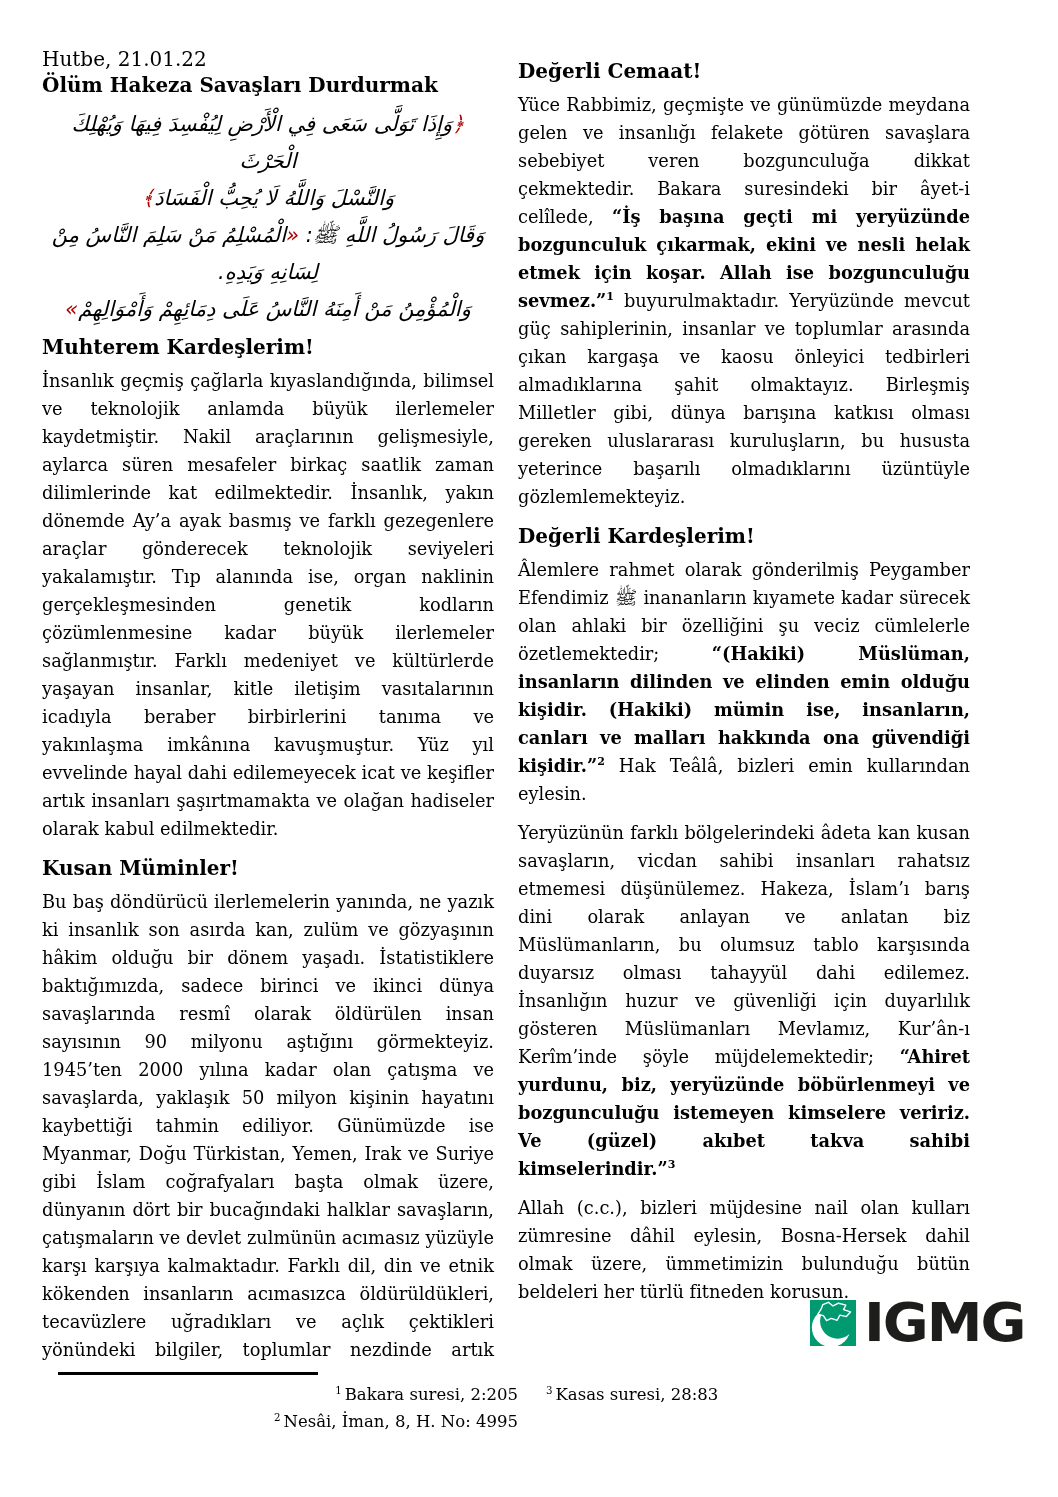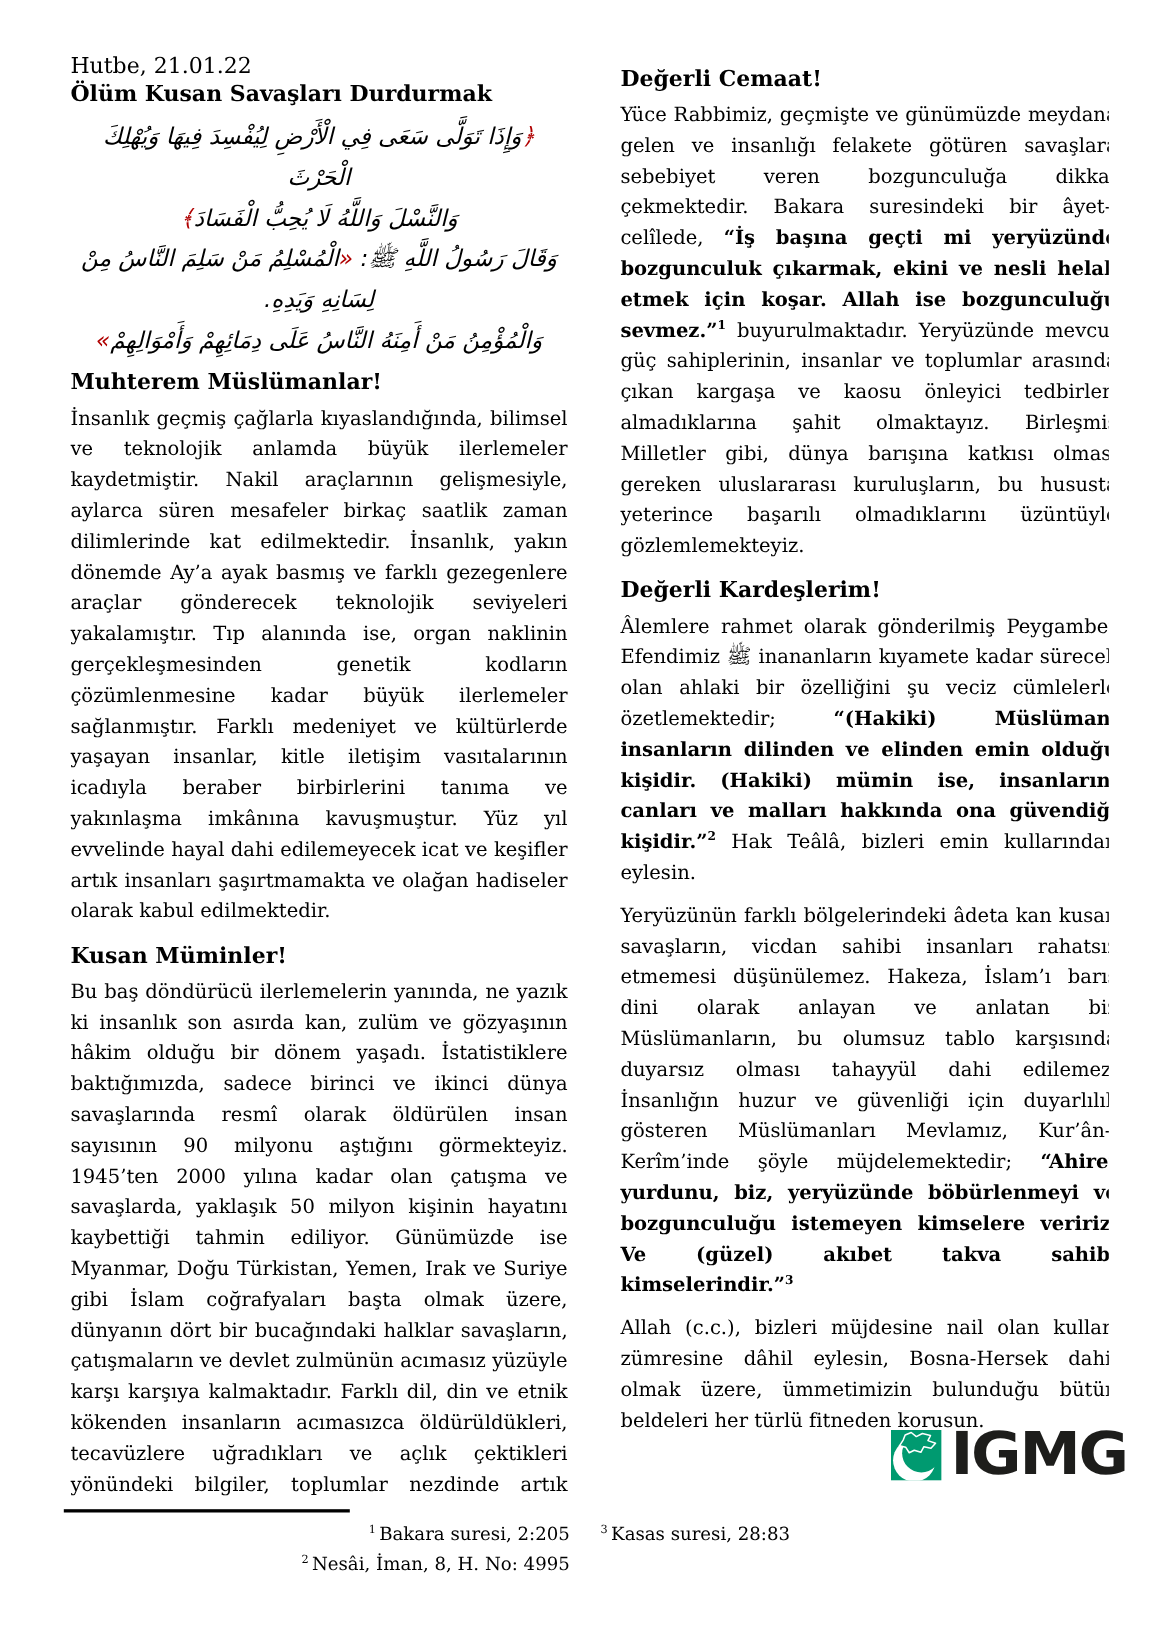--- a/index.html
+++ b/index.html
@@ -4,22 +4,22 @@
 <style>
   html,body{margin:0;padding:0;background:#ffffff;}
   body{
     width:1058px;height:1497px;position:relative;overflow:hidden;
     font-family:"DejaVu Serif","Liberation Serif",serif;
     color:#000;
     -webkit-font-smoothing:antialiased;
   }
   .page{position:absolute;inset:0;background:#fff;}
   .columns{
-    position:absolute;left:64px;top:46px;width:944px;height:1322px;
-    display:flex;gap:48px;overflow:hidden;
+    position:absolute;left:42px;top:46px;width:944px;height:1322px;
+    display:flex;gap:24px;overflow:hidden;
   }
   .col{width:452px;flex:0 0 452px;}
   .dateline{font-size:20px;line-height:26px;}
   .doc-title{font-size:20px;line-height:26px;font-weight:bold;margin-bottom:4px;}
   .arabic{
     font-family:"DejaVu Sans","Liberation Sans",sans-serif;
     font-size:21px;line-height:37px;text-align:center;
     margin:8px 0 6px 0;direction:rtl;font-style:italic;
   }
   .arabic .red{color:var(--accent-red,#b00000);}
@@ -50,29 +50,29 @@
 </style>
 </head>
 <body style="--accent-red: #b00000;">
 
 <div class="page">
 
   <div class="columns">
 
     <div class="col">
       <div class="dateline">Hutbe, 21.01.22</div>
-      <div class="doc-title">Ölüm Kusan Savaşları Durdurmak</div>
+      <div class="doc-title">Ölüm Hakeza Savaşları Durdurmak</div>
       <div class="arabic" dir="rtl">
           <div><span class="red">﴿</span><span>وَإِذَا تَوَلَّى سَعَى فِي الْأَرْضِ لِيُفْسِدَ فِيهَا وَيُهْلِكَ الْحَرْثَ</span></div>
           <div><span>وَالنَّسْلَ وَاللَّهُ لَا يُحِبُّ الْفَسَادَ</span><span class="red">﴾</span></div>
           <div><span>وَقَالَ رَسُولُ اللَّهِ ﷺ: </span><span class="red">«</span><span>الْمُسْلِمُ مَنْ سَلِمَ النَّاسُ مِنْ لِسَانِهِ وَيَدِهِ.</span></div>
           <div><span>وَالْمُؤْمِنُ مَنْ أَمِنَهُ النَّاسُ عَلَى دِمَائِهِمْ وَأَمْوَالِهِمْ</span><span class="red">»</span></div>
         </div>
       <div>
-          <div class="heading">Muhterem Müslümanlar!</div>
+          <div class="heading">Muhterem Kardeşlerim!</div>
           <p class="body"><span>İnsanlık geçmiş çağlarla kıyaslandığında, bilimsel ve teknolojik anlamda büyük ilerlemeler kaydetmiştir. Nakil araçlarının gelişmesiyle, aylarca süren mesafeler birkaç saatlik zaman dilimlerinde kat edilmektedir. İnsanlık, yakın dönemde Ay’a ayak basmış ve farklı gezegenlere araçlar gönderecek teknolojik seviyeleri yakalamıştır. Tıp alanında ise, organ naklinin gerçekleşmesinden genetik kodların çözümlenmesine kadar büyük ilerlemeler sağlanmıştır. Farklı medeniyet ve kültürlerde yaşayan insanlar, kitle iletişim vasıtalarının icadıyla beraber birbirlerini tanıma ve yakınlaşma imkânına kavuşmuştur. Yüz yıl evvelinde hayal dahi edilemeyecek icat ve keşifler artık insanları şaşırtmamakta ve olağan hadiseler olarak kabul edilmektedir.</span></p>
           <div class="heading">Kusan Müminler!</div>
           <p class="body"><span>Bu baş döndürücü ilerlemelerin yanında, ne yazık ki insanlık son asırda kan, zulüm ve gözyaşının hâkim olduğu bir dönem yaşadı. İstatistiklere baktığımızda, sadece birinci ve ikinci dünya savaşlarında resmî olarak öldürülen insan sayısının 90 milyonu aştığını görmekteyiz. 1945’ten 2000 yılına kadar olan çatışma ve savaşlarda, yaklaşık 50 milyon kişinin hayatını kaybettiği tahmin ediliyor. Günümüzde ise Myanmar, Doğu Türkistan, Yemen, Irak ve Suriye gibi İslam coğrafyaları başta olmak üzere, dünyanın dört bir bucağındaki halklar savaşların, çatışmaların ve devlet zulmünün acımasız yüzüyle karşı karşıya kalmaktadır. Farklı dil, din ve etnik kökenden insanların acımasızca öldürüldükleri, tecavüzlere uğradıkları ve açlık çektikleri yönündeki bilgiler, toplumlar nezdinde artık sıradan haberler olarak karşılanmakta ve kitleler duyarsızlaşmaktadır.</span></p>
         </div>
     </div>
 
     <div class="col">
         <div class="heading">Değerli Cemaat!</div>
         <p class="body"><span>Yüce Rabbimiz, geçmişte ve günümüzde meydana gelen ve insanlığı felakete götüren savaşlara sebebiyet veren bozgunculuğa dikkat çekmektedir. Bakara suresindeki bir âyet-i celîlede, </span><span class="b">“İş başına geçti mi yeryüzünde bozgunculuk çıkarmak, ekini ve nesli helak etmek için koşar. Allah ise bozgunculuğu sevmez.”</span><sup class="b">1</sup><span> buyurulmaktadır. Yeryüzünde mevcut güç sahiplerinin, insanlar ve toplumlar arasında çıkan kargaşa ve kaosu önleyici tedbirleri almadıklarına şahit olmaktayız. Birleşmiş Milletler gibi, dünya barışına katkısı olması gereken uluslararası kuruluşların, bu hususta yeterince başarılı olmadıklarını üzüntüyle gözlemlemekteyiz.</span></p>
         <div class="heading">Değerli Kardeşlerim!</div>

